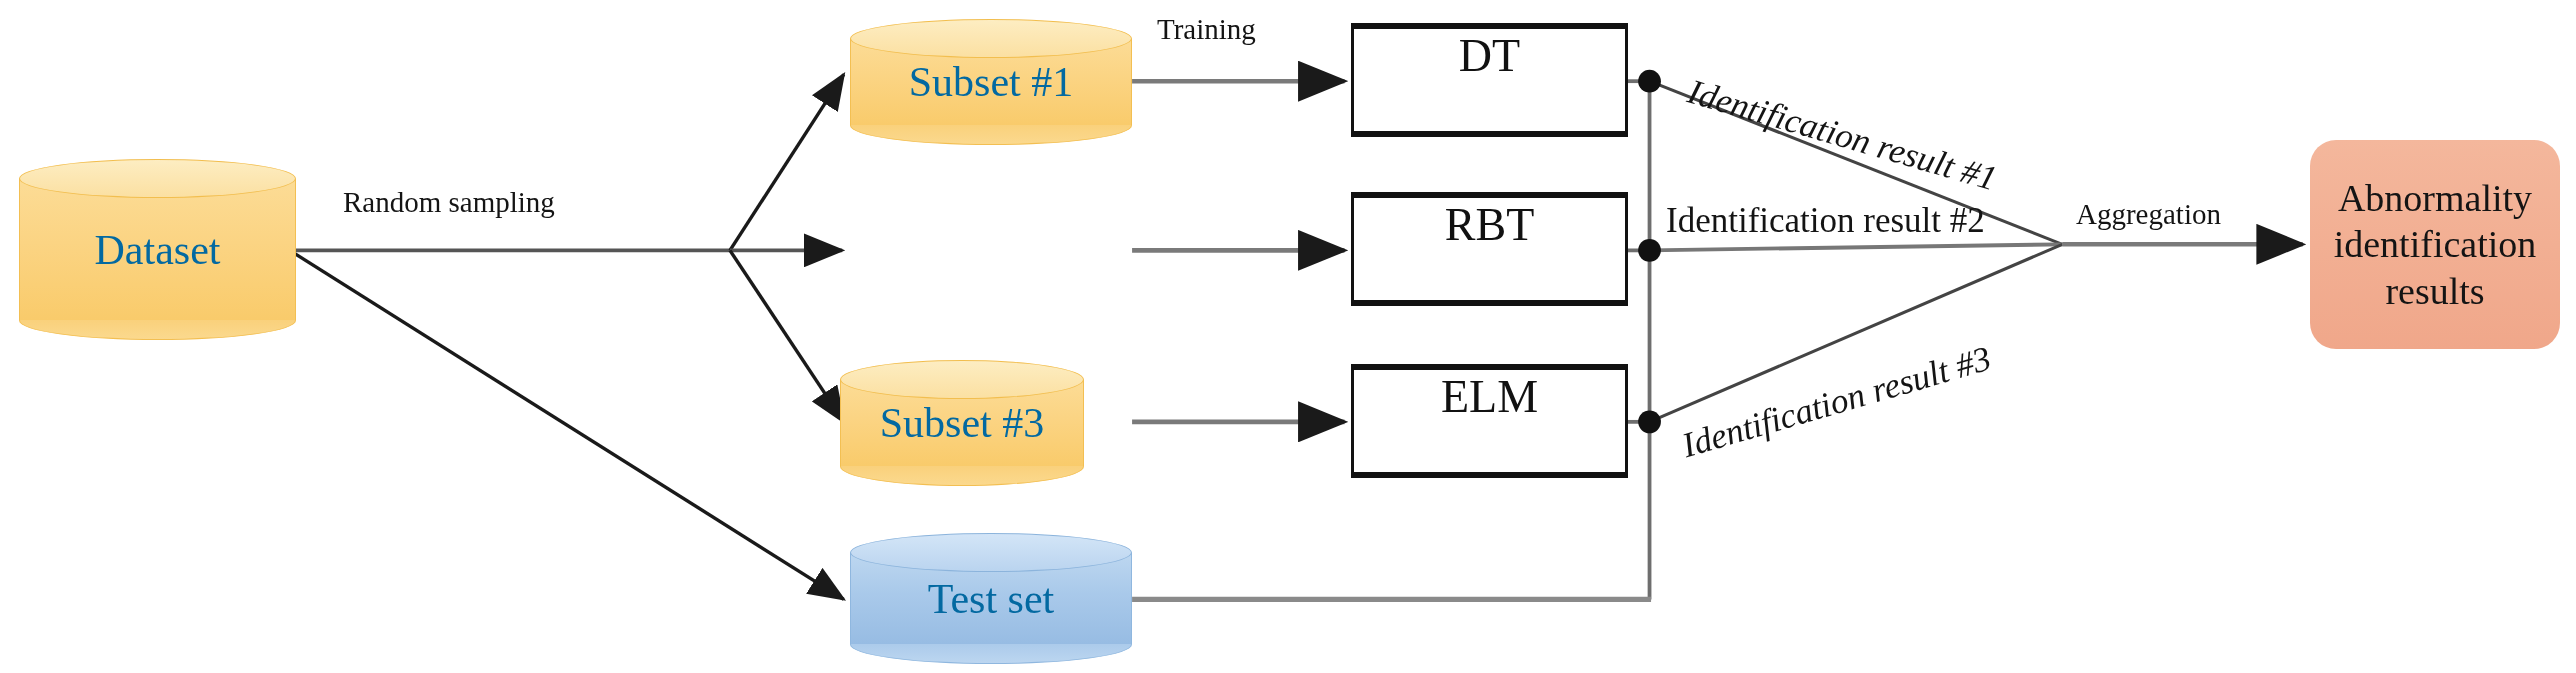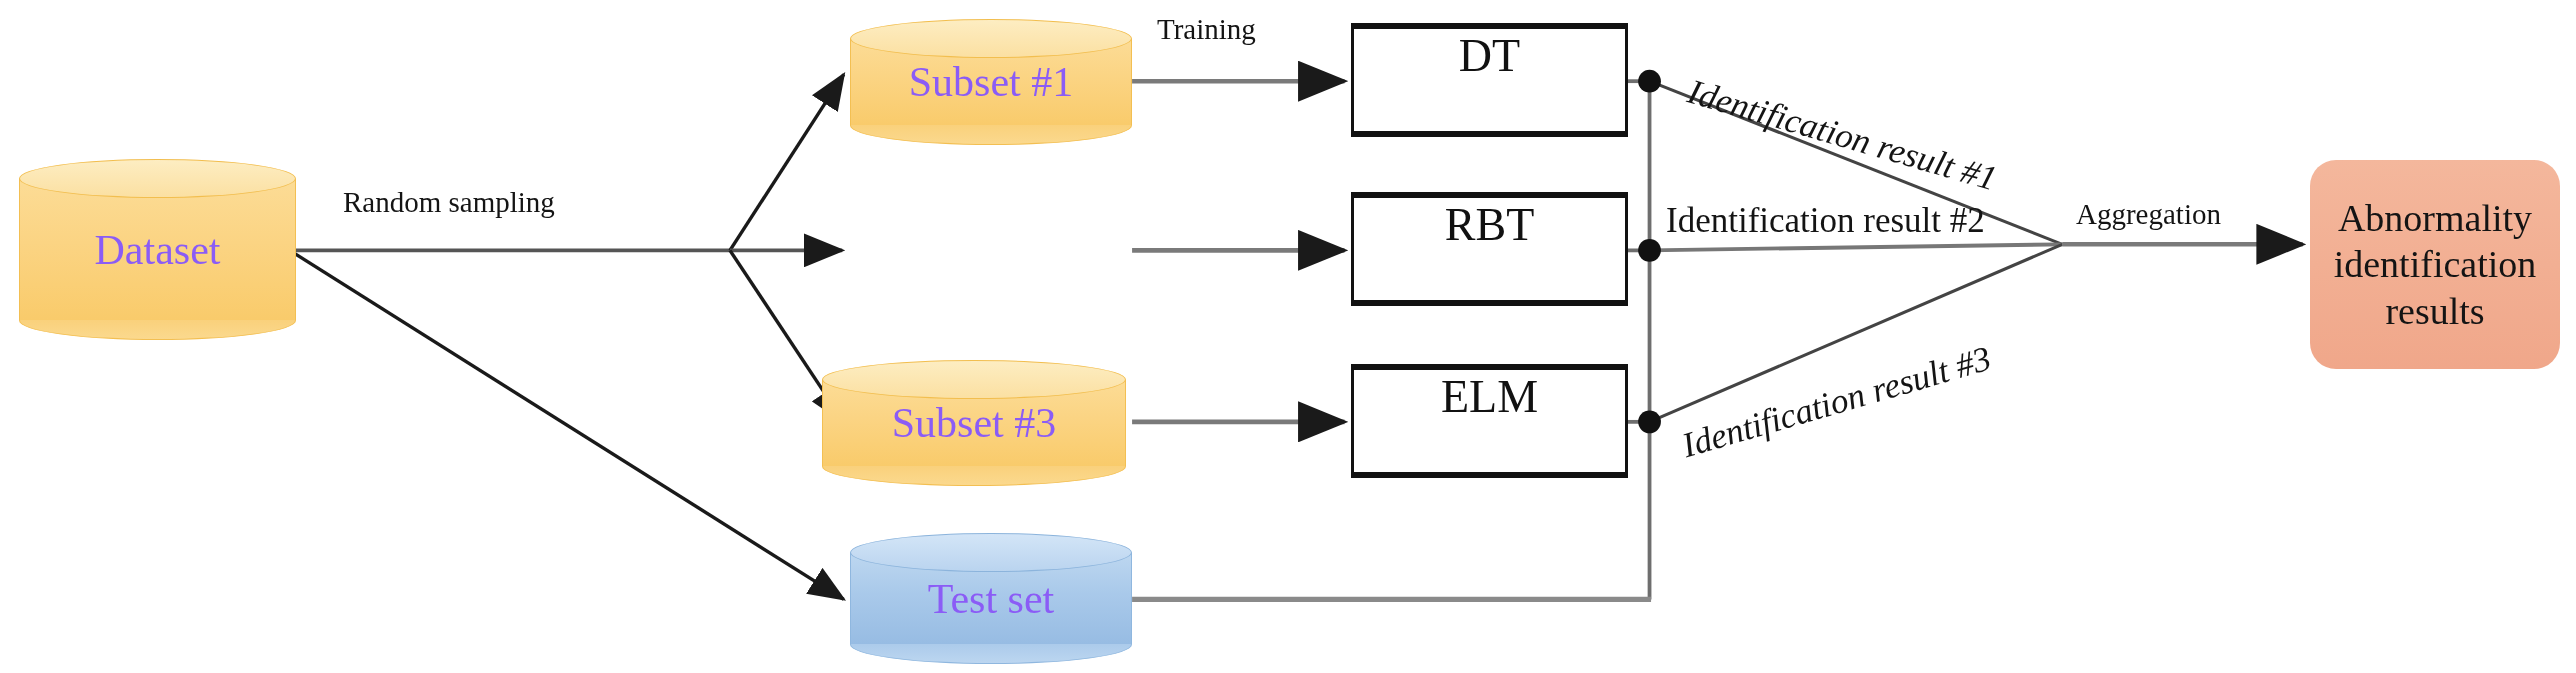--- a/index.html
+++ b/index.html
@@ -43,21 +43,21 @@
     border-color:#8FB7DF;
   }
   .cyl.blue .top{
     background:linear-gradient(180deg,#D3E5F7 0%,#BAD4EF 100%);
     border-color:#8CB4DC;
   }
   .cyl .label{
     position:absolute;left:0;right:0;top:50%;
     transform:translateY(-50%);
     text-align:center;
-    color:#8b5cf6;
+    color:#0369a1;
     font-size:42px;
     line-height:1.1;
     z-index:3;
     white-space:nowrap;
   }
   
   .mbox{
     position:absolute;
     background:#ffffff;
     border:3px solid #111111;
@@ -73,21 +73,20 @@
     position:absolute;
     background:linear-gradient(180deg,#F4B79C 0%,#F0A78A 100%);
     border-radius:26px;
     box-sizing:border-box;
     display:flex;align-items:center;justify-content:center;
     text-align:center;
     color:#141414;
     font-size:38px;
     line-height:1.22;
     padding:4.6px 10.6px;
-    margin-top:20px;
   }
   
   .txt{
     position:absolute;
     color:#141414;
     white-space:nowrap;
     font-size:29px;
     line-height:1;
   }
   .txt.rot-down{transform-origin:0 50%;transform:rotate(16.2deg);font-style:italic;}
@@ -152,21 +151,21 @@
   </div>
 
   <div class="cyl" style="left:850px;top:19px;width:282px;height:126px;">
     <div class="bottom"></div>
     <div class="body"></div>
     <div class="top"></div>
     <div class="label">Subset #1</div>
   </div>
 
 
-  <div class="cyl" style="left:822px;top:360px;width:282px;height:126px;padding-left:22px;">
+  <div class="cyl" style="left:840px;top:360px;width:244px;height:126px;">
     <div class="bottom"></div>
     <div class="body"></div>
     <div class="top"></div>
     <div class="label">Subset #3</div>
   </div>
 
   <div class="cyl blue" style="left:850px;top:533px;width:282px;height:131px;">
     <div class="bottom"></div>
     <div class="body"></div>
     <div class="top"></div>

